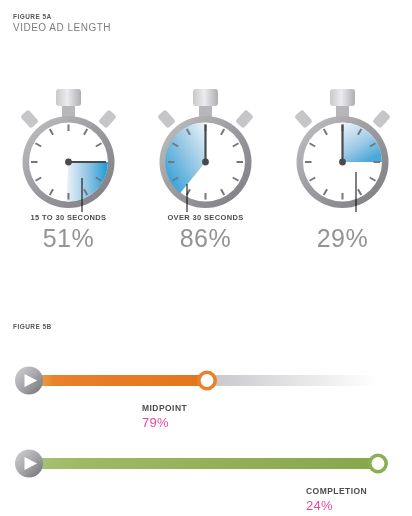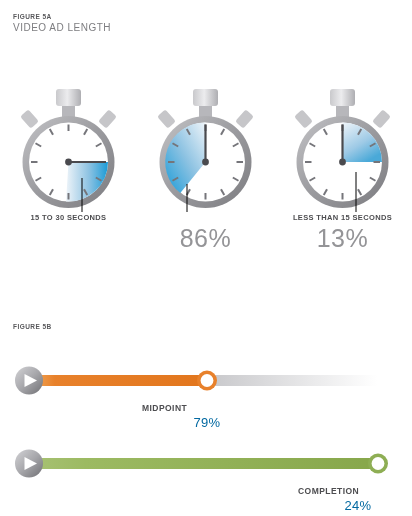--- a/index.html
+++ b/index.html
@@ -40,22 +40,22 @@
   
   .slider-block{position:absolute;left:0;width:412px;}
   .slider-row{position:relative;height:30px;}
   .slider-svg{display:block;}
   .slider-label{
     position:absolute;text-align:left;
     font-size:8.5px;font-weight:bold;letter-spacing:.45px;
     color:#4d4d50;text-transform:uppercase;line-height:12px;
   }
   .slider-value{
-    position:absolute;text-align:center;
-    font-size:13px;color:#0369a1;line-height:15px;letter-spacing:.3px;
+    position:absolute;
+    font-size:13px;color:#ec4899;line-height:15px;letter-spacing:.3px;
   }
 </style>
 </head>
 <body>
 
 <div class="fig-header" style="top:12px;">
   <div class="fig-kicker">FIGURE 5A</div>
   <div class="fig-title">VIDEO AD LENGTH</div>
 </div>
 
@@ -108,20 +108,21 @@
         <line x1="35.53" y1="59.25" x2="41.16" y2="62.5"></line>
           <line x1="49.75" y1="45.03" x2="53" y2="50.66"></line>
       </g>
 
       <line x1="68.5" y1="78" x2="106" y2="78" stroke="#4a4a4e" stroke-width="2.2"></line>
       <circle cx="68.5" cy="78" r="3.4" fill="#4a4a4e"></circle>
 
       <line x1="82" y1="94" x2="82" y2="128" stroke="#000000" stroke-width="1"></line>
     </svg>
     <div class="watch-caption">15 TO 30 SECONDS</div>
+    <div class="watch-pct">51%</div>
   </div>
 
   <div class="watch-cell c1">
     <svg class="watch-svg" width="137" height="130" viewBox="0 0 137 130">
       <defs>
         <linearGradient id="crownG2" x1="0" y1="0" x2="1" y2="0">
           <stop offset="0" stop-color="#c9c9cc"></stop>
             <stop offset=".45" stop-color="#ececee"></stop>
             <stop offset="1" stop-color="#aeaeb2"></stop>
         </linearGradient>
@@ -157,20 +158,21 @@
           <line x1="87.25" y1="110.97" x2="84" y2="105.34"></line>
         <line x1="49.75" y1="110.97" x2="53" y2="105.34"></line>
           <line x1="35.53" y1="96.75" x2="41.16" y2="93.5"></line>
         <line x1="35.53" y1="59.25" x2="41.16" y2="62.5"></line>
           <line x1="49.75" y1="45.03" x2="53" y2="50.66"></line>
       </g>
       <line x1="68.5" y1="78" x2="68.5" y2="40.5" stroke="#4a4a4e" stroke-width="2.2"></line>
       <circle cx="68.5" cy="78" r="3.4" fill="#4a4a4e"></circle>
       <line x1="50" y1="100" x2="50" y2="128" stroke="#000000" stroke-width="1"></line>
     </svg>
+    <div class="watch-caption">OVER 30 SECONDS</div>
     <div class="watch-pct">86%</div>
   </div>
 
   <div class="watch-cell c2">
     <svg class="watch-svg" width="137" height="130" viewBox="0 0 137 130">
       <defs>
         <linearGradient id="crownG3" x1="0" y1="0" x2="1" y2="0">
           <stop offset="0" stop-color="#c9c9cc"></stop>
             <stop offset=".45" stop-color="#ececee"></stop>
             <stop offset="1" stop-color="#aeaeb2"></stop>
@@ -207,22 +209,21 @@
           <line x1="87.25" y1="110.97" x2="84" y2="105.34"></line>
         <line x1="49.75" y1="110.97" x2="53" y2="105.34"></line>
           <line x1="35.53" y1="96.75" x2="41.16" y2="93.5"></line>
         <line x1="35.53" y1="59.25" x2="41.16" y2="62.5"></line>
           <line x1="49.75" y1="45.03" x2="53" y2="50.66"></line>
       </g>
       <line x1="68.5" y1="78" x2="68.5" y2="40.5" stroke="#4a4a4e" stroke-width="2.2"></line>
       <circle cx="68.5" cy="78" r="3.4" fill="#4a4a4e"></circle>
       <line x1="82" y1="88" x2="82" y2="128" stroke="#000000" stroke-width="1"></line>
     </svg>
-    <div class="watch-caption">LESS THAN 15 SECONDS</div>
-    <div class="watch-pct">13%</div>
+    <div class="watch-pct">29%</div>
   </div>
 </div>
 
 <div class="fig-header" style="top:322px;">
   <div class="fig-kicker">FIGURE 5B</div>
 </div>
 
 <div class="slider-block" style="top:366px;">
   <div class="slider-row">
     <svg class="slider-svg" width="412" height="30" viewBox="0 0 412 30">
@@ -273,15 +274,15 @@
             <stop offset="1" stop-color="#87a74b"></stop>
         </linearGradient>
       </defs>
       <rect x="34" y="9" width="344" height="11" fill="url(#fillG)"></rect>
       <circle cx="29" cy="14.5" r="14" fill="url(#playG2)"></circle>
       <path d="M24.5 8 L37 14.5 L24.5 21 Z" fill="#ffffff"></path>
       <circle cx="378" cy="14.5" r="10" fill="#8eae54"></circle>
       <circle cx="378" cy="14.5" r="6.4" fill="#ffffff"></circle>
     </svg>
   </div>
-  <div class="slider-label" style="left:298px;width:104px;top:36px;">COMPLETION</div>
+  <div class="slider-label" style="left:306px;width:104px;top:36px;">COMPLETION</div>
   <div class="slider-value" style="left:306px;width:104px;top:49px;">24%</div>
 </div>
 
 </body></html>

